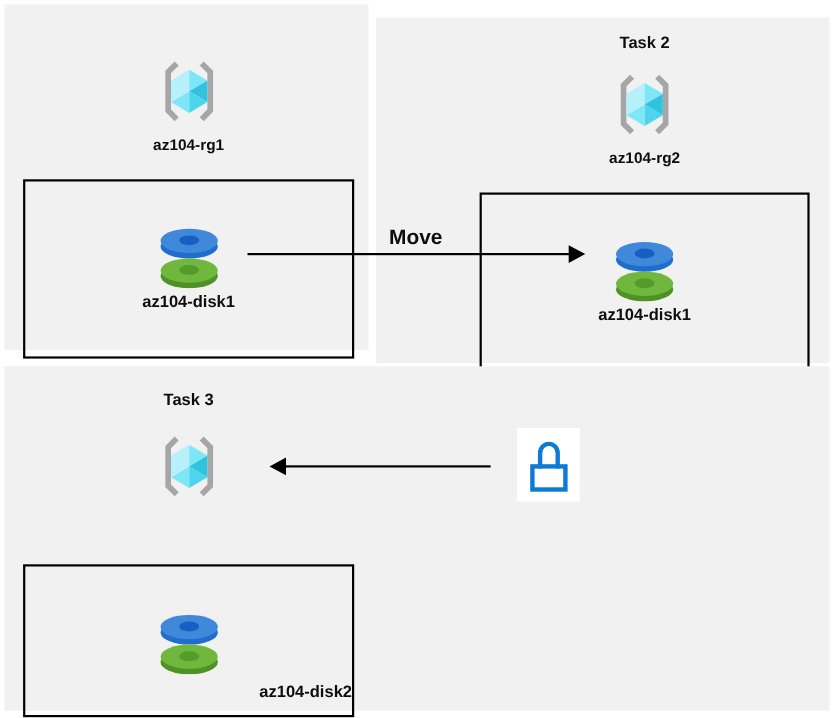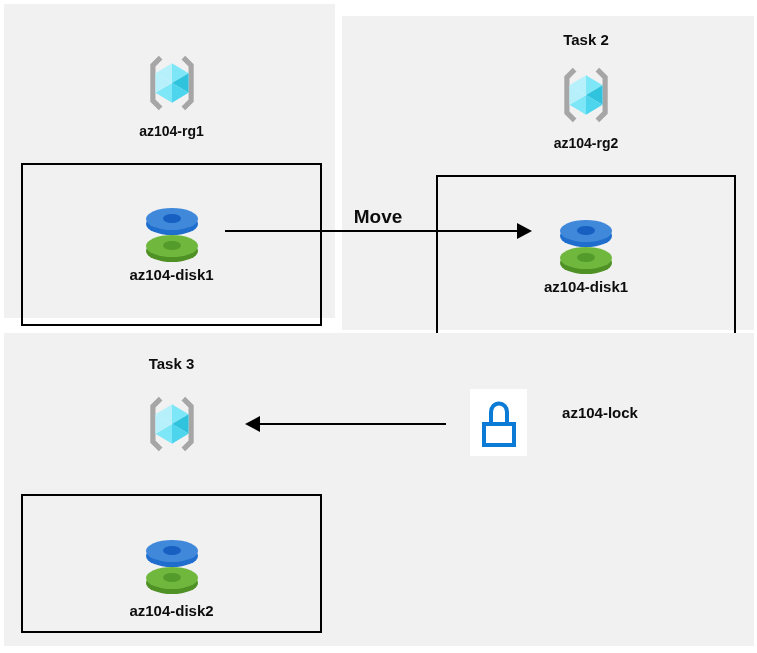--- a/index.html
+++ b/index.html
@@ -25,21 +25,21 @@
   .rg-icon{position:absolute;left:50%;transform:translateX(-50%);top:50px;}
   #panel-3 .rg-icon{top:62px;}
 
   .rg-label{position:absolute;left:0;width:100%;top:119px;font-size:14px;}
   #panel-3 .rg-label{top:127px;}
 
   .disk-box{
     position:absolute;left:0;width:100%;top:159px;height:163px;
     border:2px solid var(--box_border,#000);box-sizing:border-box;
   }
-  #panel-3 .disk-box{top:161px;height:139px;}
+  #panel-3 .disk-box{top:180px;height:139px;text-align:right;}
 
   .disk-icon{position:absolute;left:50%;transform:translateX(-50%);top:39px;}
   #panel-3 .disk-icon{top:40px;}
 
   .disk-label{position:absolute;left:0;width:100%;top:101px;font-size:15px;}
   #panel-3 .disk-label{top:106px;}
 
   .arrow-line{position:absolute;height:2px;background:var(--arrow,#000);z-index:5;}
   #move-line{left:225px;top:230px;width:293px;}
   #lock-line{left:250px;top:423px;width:196px;}
@@ -169,14 +169,13 @@
 <div class="arrow-line" id="lock-line"></div>
 <div class="arrow-head" id="lock-head"></div>
 
 <div id="lock-box">
   <svg width="40" height="54" viewBox="0 0 40 54">
     <path d="M12,30 V16 A8,8.5 0 0 1 28,16 V30" fill="none" style="stroke:var(--lock_blue)" stroke-width="4"></path>
     <rect x="5" y="28" width="30" height="21" fill="none" style="stroke:var(--lock_blue)" stroke-width="4"></rect>
   </svg>
 </div>
 <div id="lock-text">
-  <div>az104-lock</div>
 </div>
 
 </body></html>

